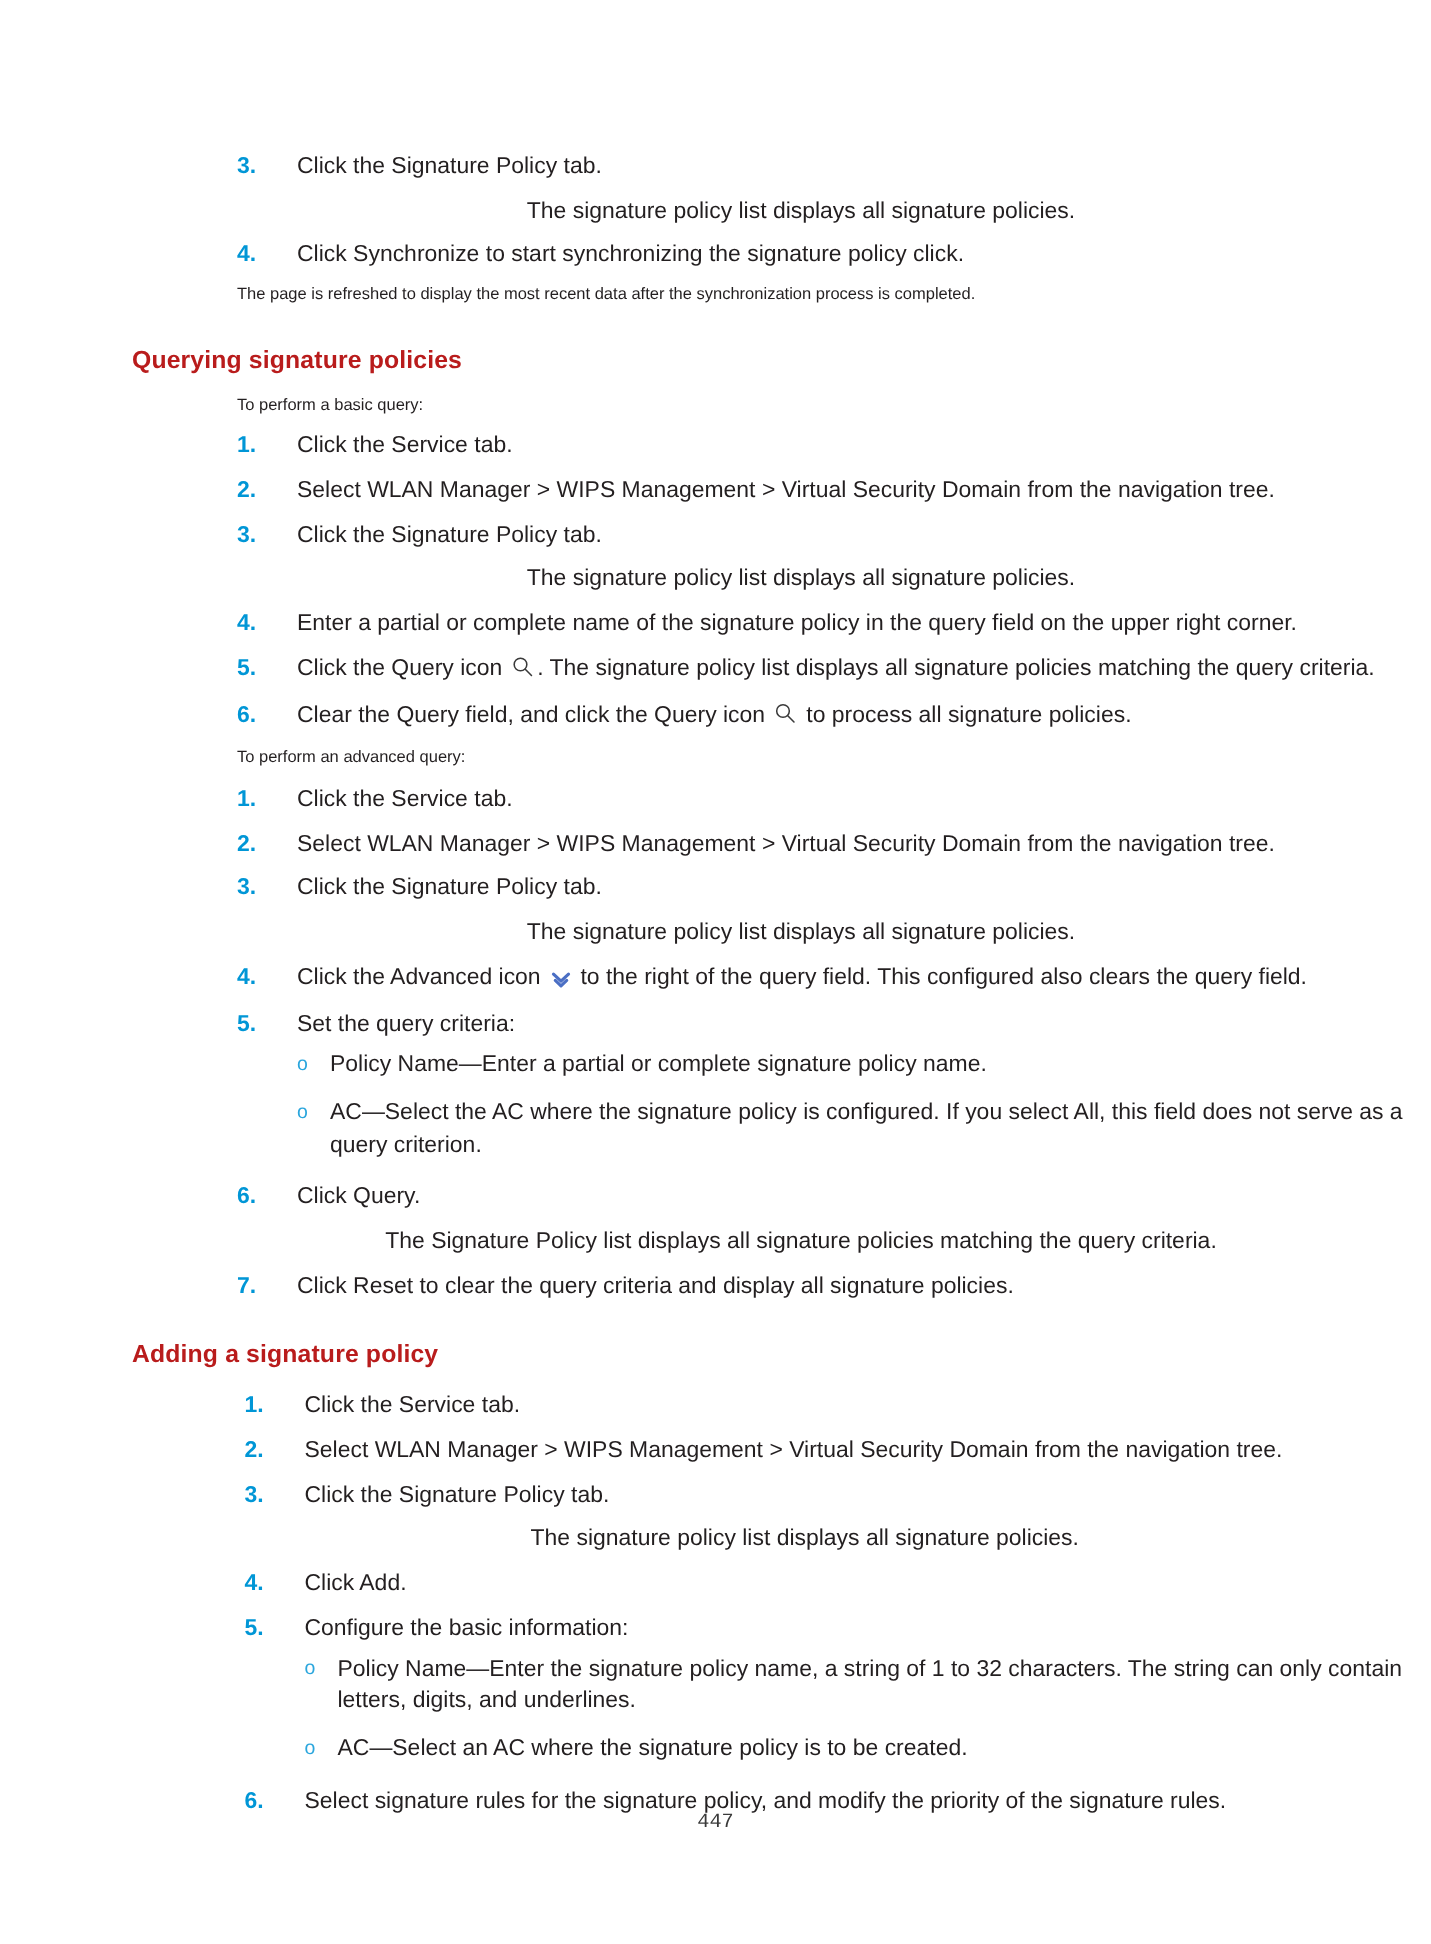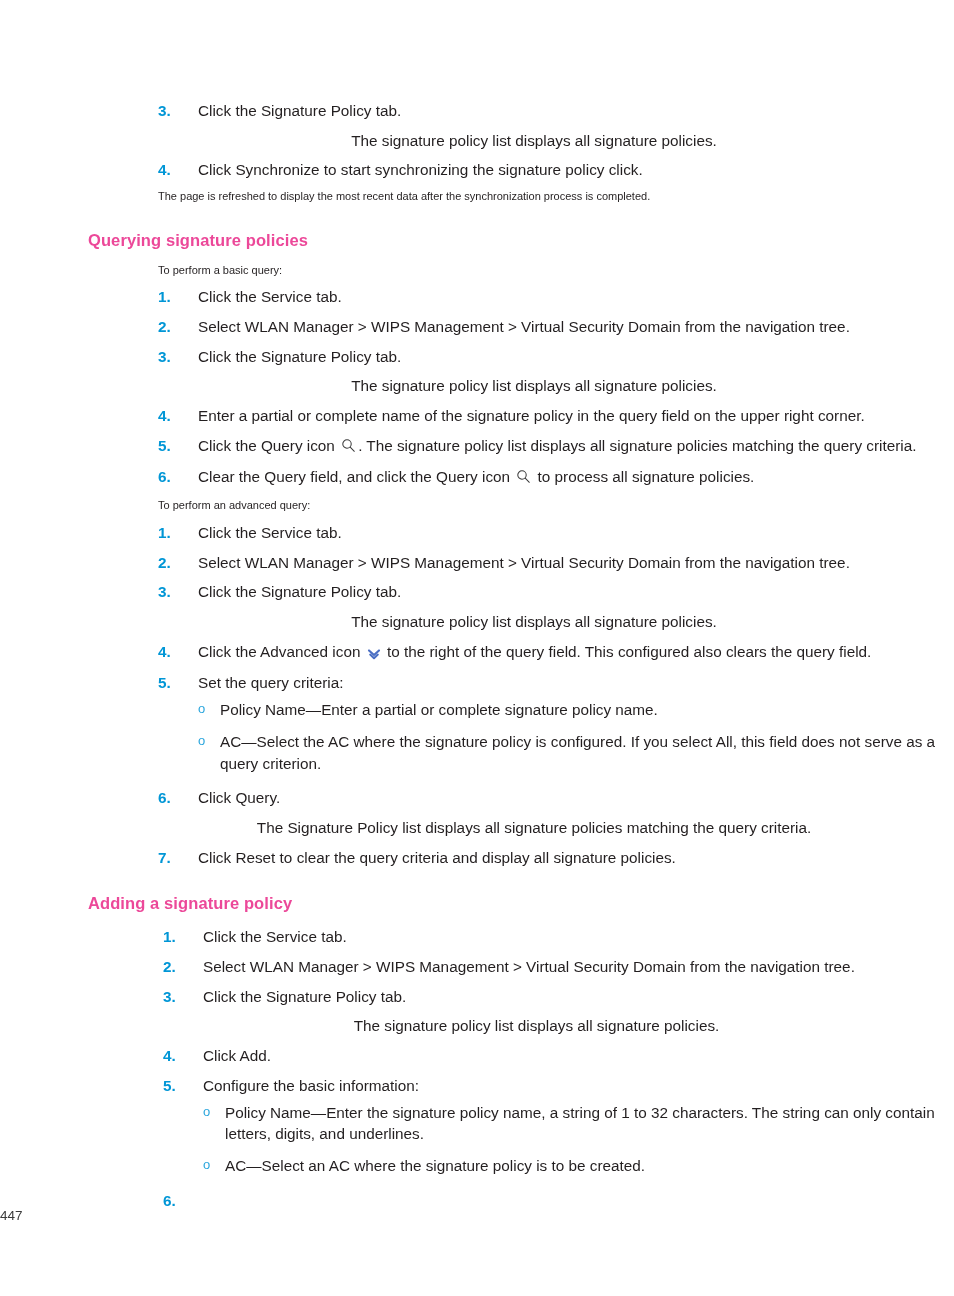--- a/index.html
+++ b/index.html
@@ -18,21 +18,21 @@
   .page {
     position: relative;
     width: 954px;
     height: 1296px;
     box-sizing: border-box;
     padding-top: 96px;
   }
 
   
   .h2 {
-    color: #ec4899;
+    color: #b91c1c;
     font-size: 16.5px;
     font-weight: bold;
     line-height: 1.2;
     margin: 22px 0 8px 88px;
     letter-spacing: 0.1px;
   }
 
   
   .para {
     font-size: 11px;
@@ -114,22 +114,24 @@
   }
   .icon-search { width: 15px; height: 15px; }
   .icon-adv { width: 14px; height: 14px; vertical-align: -2px; }
 
   
   .folio {
     position: absolute;
     left: 0;
     right: 0;
     top: 1208px;
+    text-align: center;
     font-size: 13.5px;
     color: #3a3a3a;
+    font-family: Liberation Mono, monospace;
   }
 </style>
 </head>
 <body>
 
 <div class="page">
 
   <ol class="steps" start="3">
     <li>
       <span class="num">3.</span>
@@ -272,17 +274,18 @@
           <b>Policy Name</b><span>—Enter the signature policy name, a string of 1 to 32 characters. The string can only contain letters, digits, and underlines.</span>
         </li>
         <li>
           <span class="omark">o</span>
           <b>AC</b><span>—Select an AC where the signature policy is to be created.</span>
         </li>
       </ul>
     </li>
     <li>
       <span class="num">6.</span>
+      <span>Select signature rules for the signature policy, and modify the priority of the signature rules.</span>
     </li>
   </ol>
 
   <div class="folio">447</div>
 </div>
 
 </body></html>

